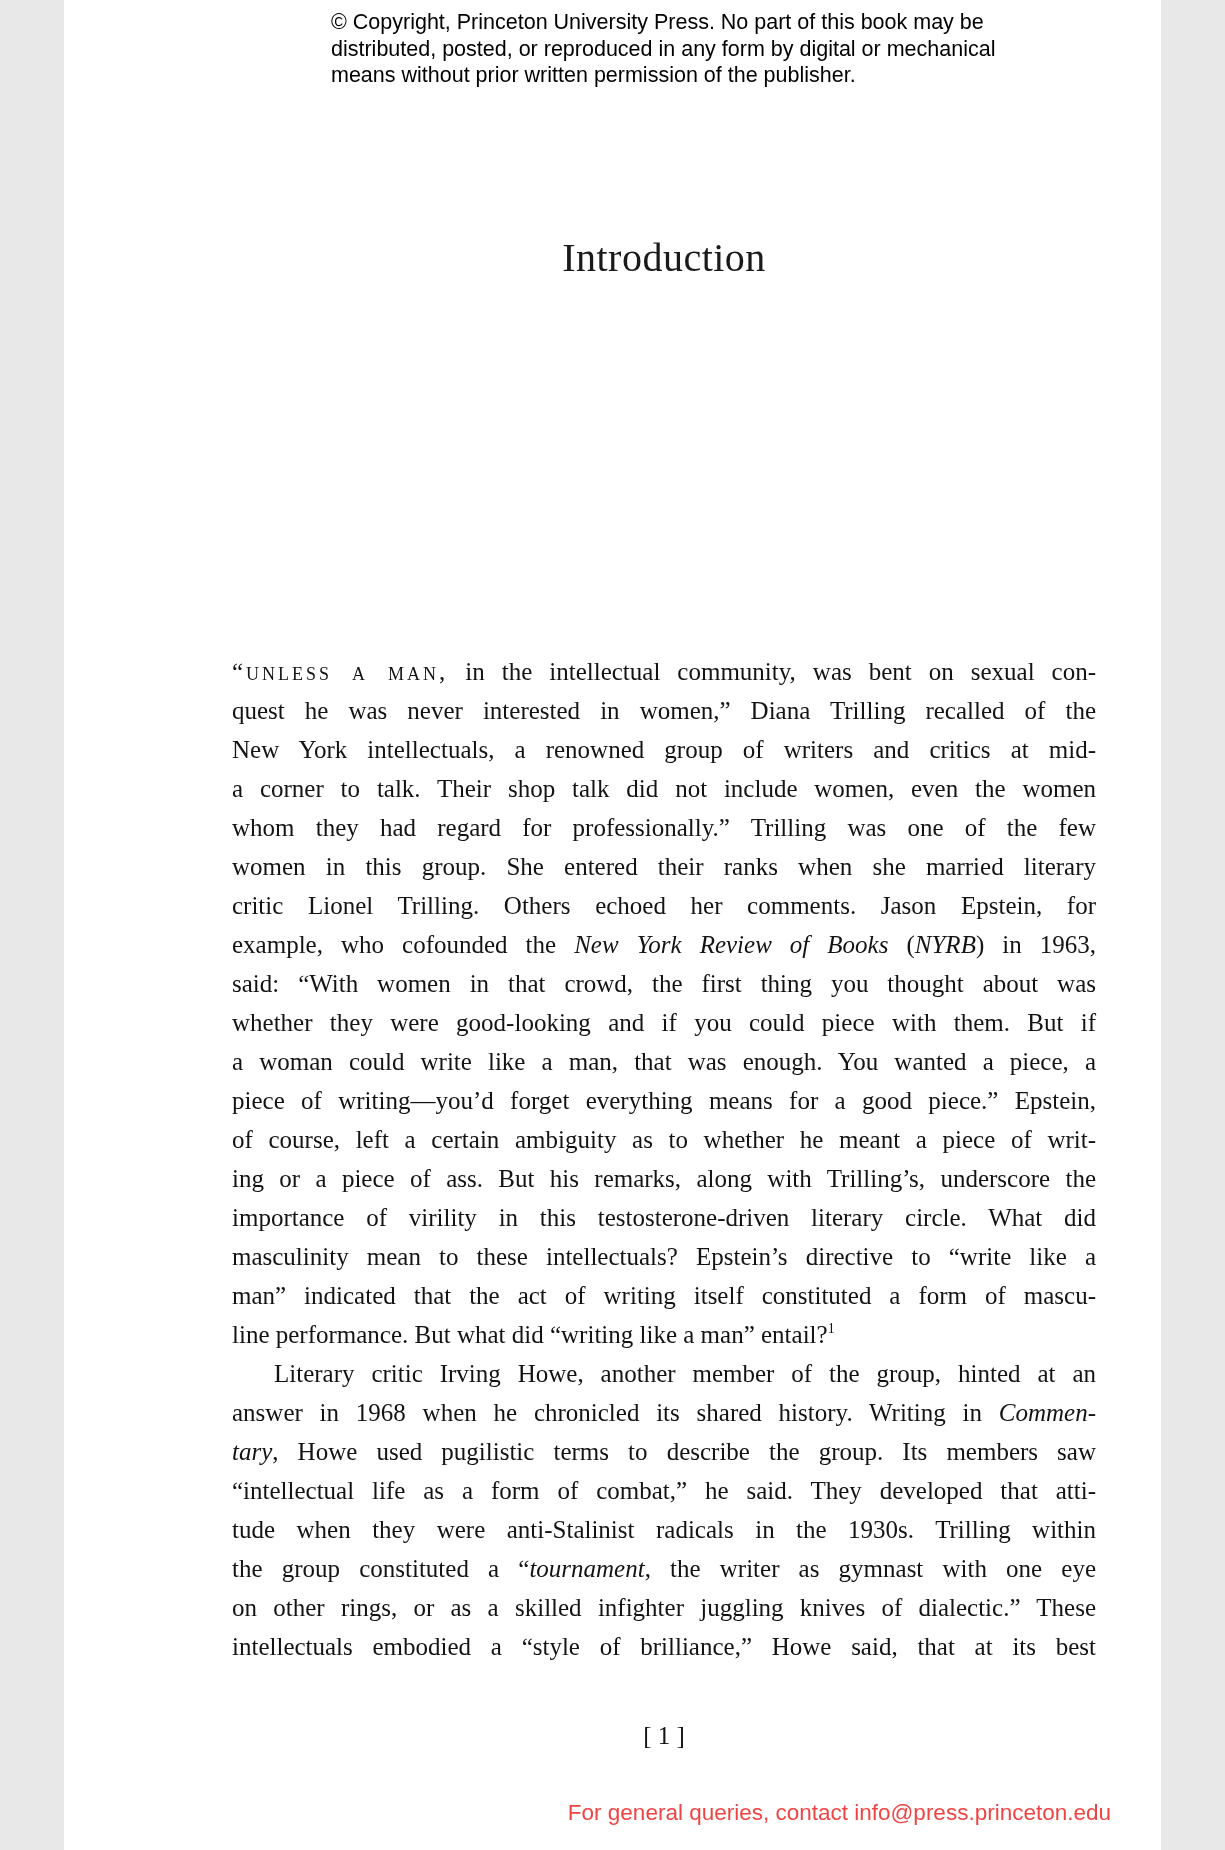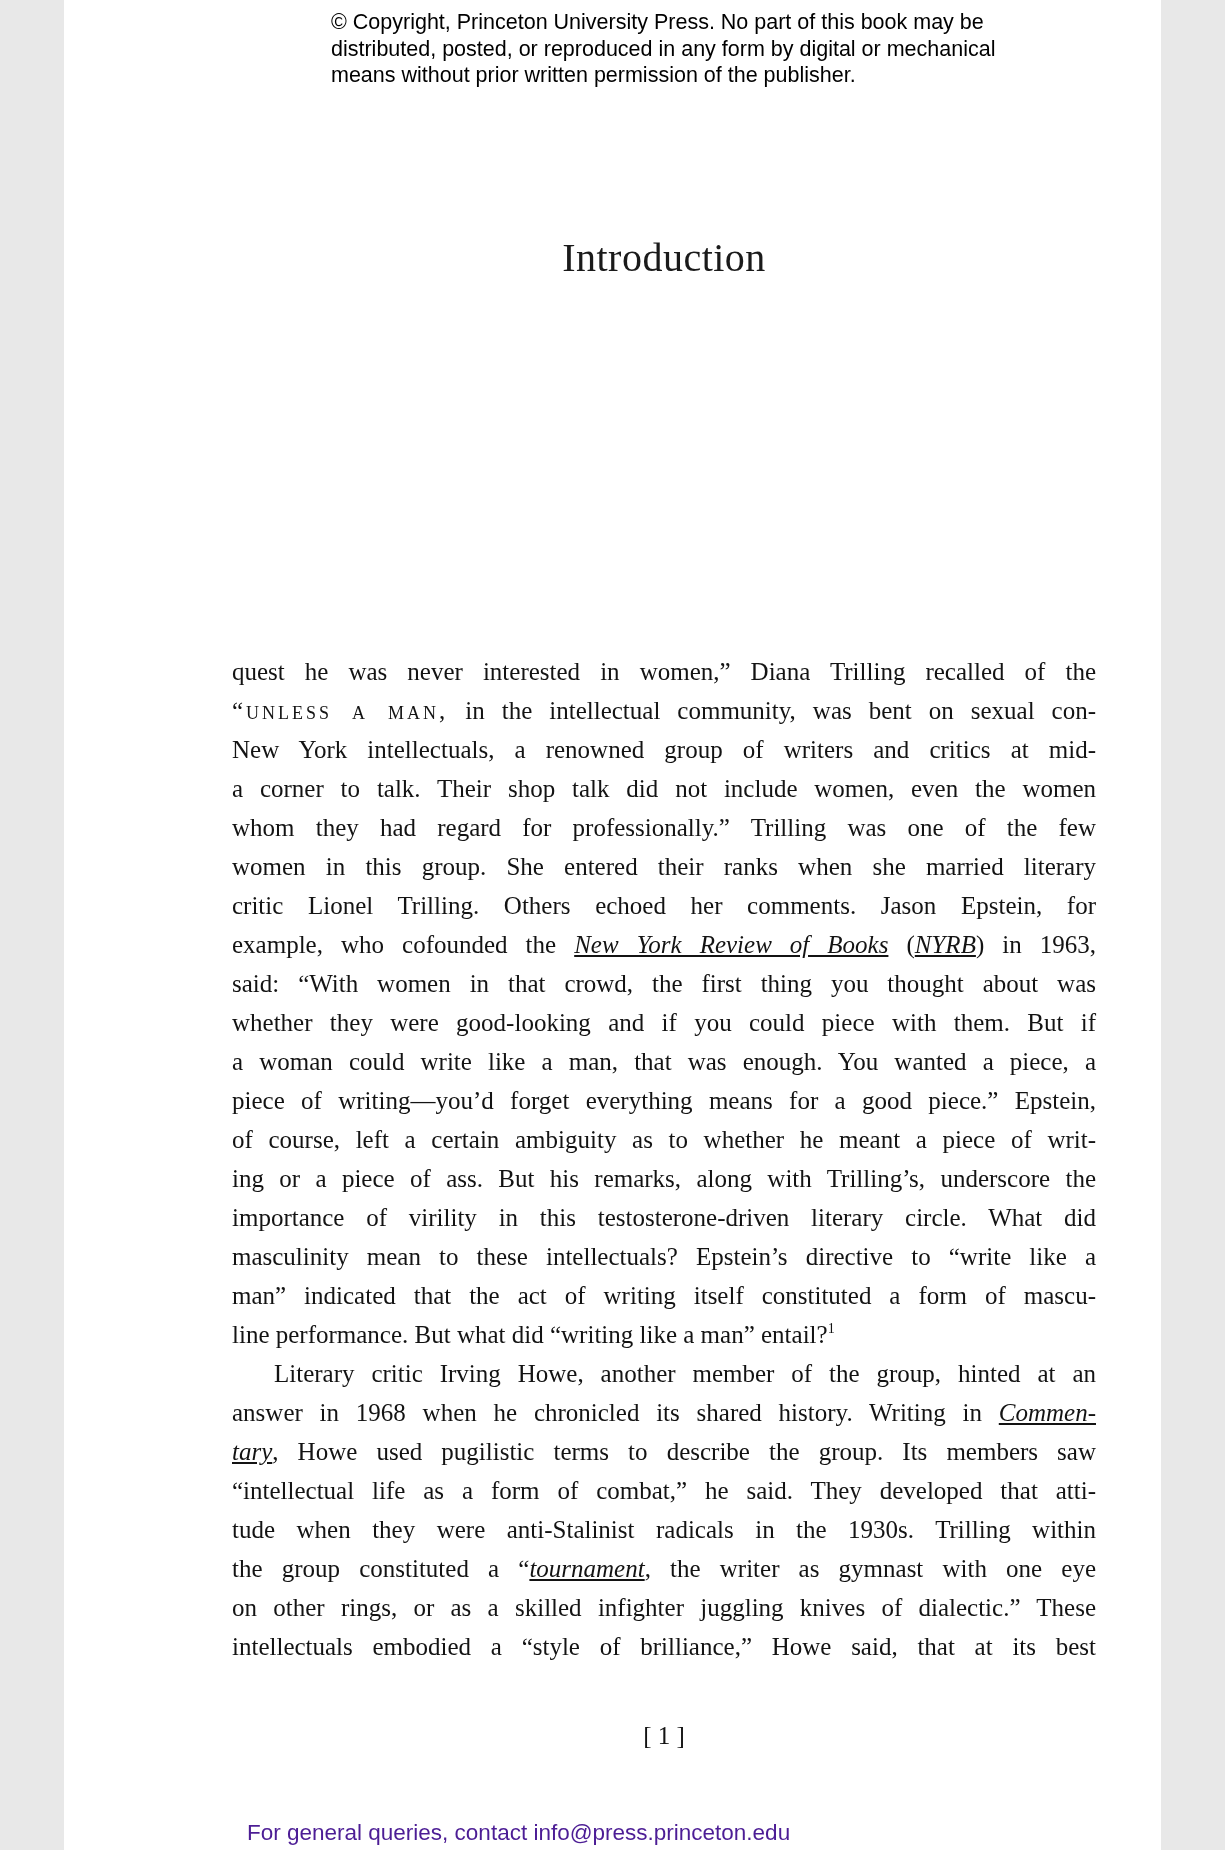--- a/index.html
+++ b/index.html
@@ -49,21 +49,21 @@
   .body-text .line {
     height: 39px;
     line-height: 39px;
     text-align: justify;
     text-align-last: justify;
     white-space: normal;
   }
   .body-text .line.flush { text-align-last: left; font-family: Liberation Serif, serif; }
   .body-text .line.indent { text-indent: 42px; }
   .sc { font-variant: small-caps; letter-spacing: 0.12em; }
-  .it { font-style: italic; text-decoration: underline; }
+  .it { font-style: italic; }
   .sup {
     font-size: 14px;
     vertical-align: 10px;
     line-height: 0;
   }
   
   .page-number {
     position: absolute;
     left: 168px;
     top: 1722px;
@@ -72,43 +72,42 @@
     font-family: "Liberation Serif", "DejaVu Serif", serif;
     font-size: 25px;
     color: #131313;
   }
   
   .footer-query {
     position: absolute;
     left: 183px;
     top: 1800px;
     width: 864px;
-    text-align: left;
+    text-align: right;
     font-family: "Liberation Sans", sans-serif;
     font-size: 22.5px;
-    color: #4c1d95;
-    margin-top: 20px;
+    color: #ef4444;
   }
 </style>
 </head>
 <body>
 
 <div class="sheet">
 
   <div class="copyright">
     <div>© Copyright, Princeton University Press. No part of this book may be</div>
     <div>distributed, posted, or reproduced in any form by digital or mechanical</div>
     <div>means without prior written permission of the publisher.</div>
   </div>
 
   <div class="chapter-title">Introduction</div>
 
   <div class="body-text">
+      <div class="line"><span class="sc">“unless a man,</span><span> in the intellectual community, was bent on sexual con-</span></div>
       <div class="line"><span>quest he was never interested in women,” Diana Trilling recalled of the</span></div>
-      <div class="line"><span class="sc">“unless a man,</span><span> in the intellectual community, was bent on sexual con-</span></div>
       <div class="line"><span>New York intellectuals, a renowned group of writers and critics at mid-</span></div>
       <div class="line"><span>a corner to talk. Their shop talk did not include women, even the women</span></div>
       <div class="line"><span>whom they had regard for professionally.” Trilling was one of the few</span></div>
       <div class="line"><span>women in this group. She entered their ranks when she married literary</span></div>
       <div class="line"><span>critic Lionel Trilling. Others echoed her comments. Jason Epstein, for</span></div>
       <div class="line"><span>example, who cofounded the </span><span class="it">New York Review of Books</span><span> (</span><span class="it">NYRB</span><span>) in 1963,</span></div>
       <div class="line"><span>said: “With women in that crowd, the first thing you thought about was</span></div>
       <div class="line"><span>whether they were good-looking and if you could piece with them. But if</span></div>
       <div class="line"><span>a woman could write like a man, that was enough. You wanted a piece, a</span></div>
       <div class="line"><span>piece of writing—you’d forget everything means for a good piece.” Epstein,</span></div>

